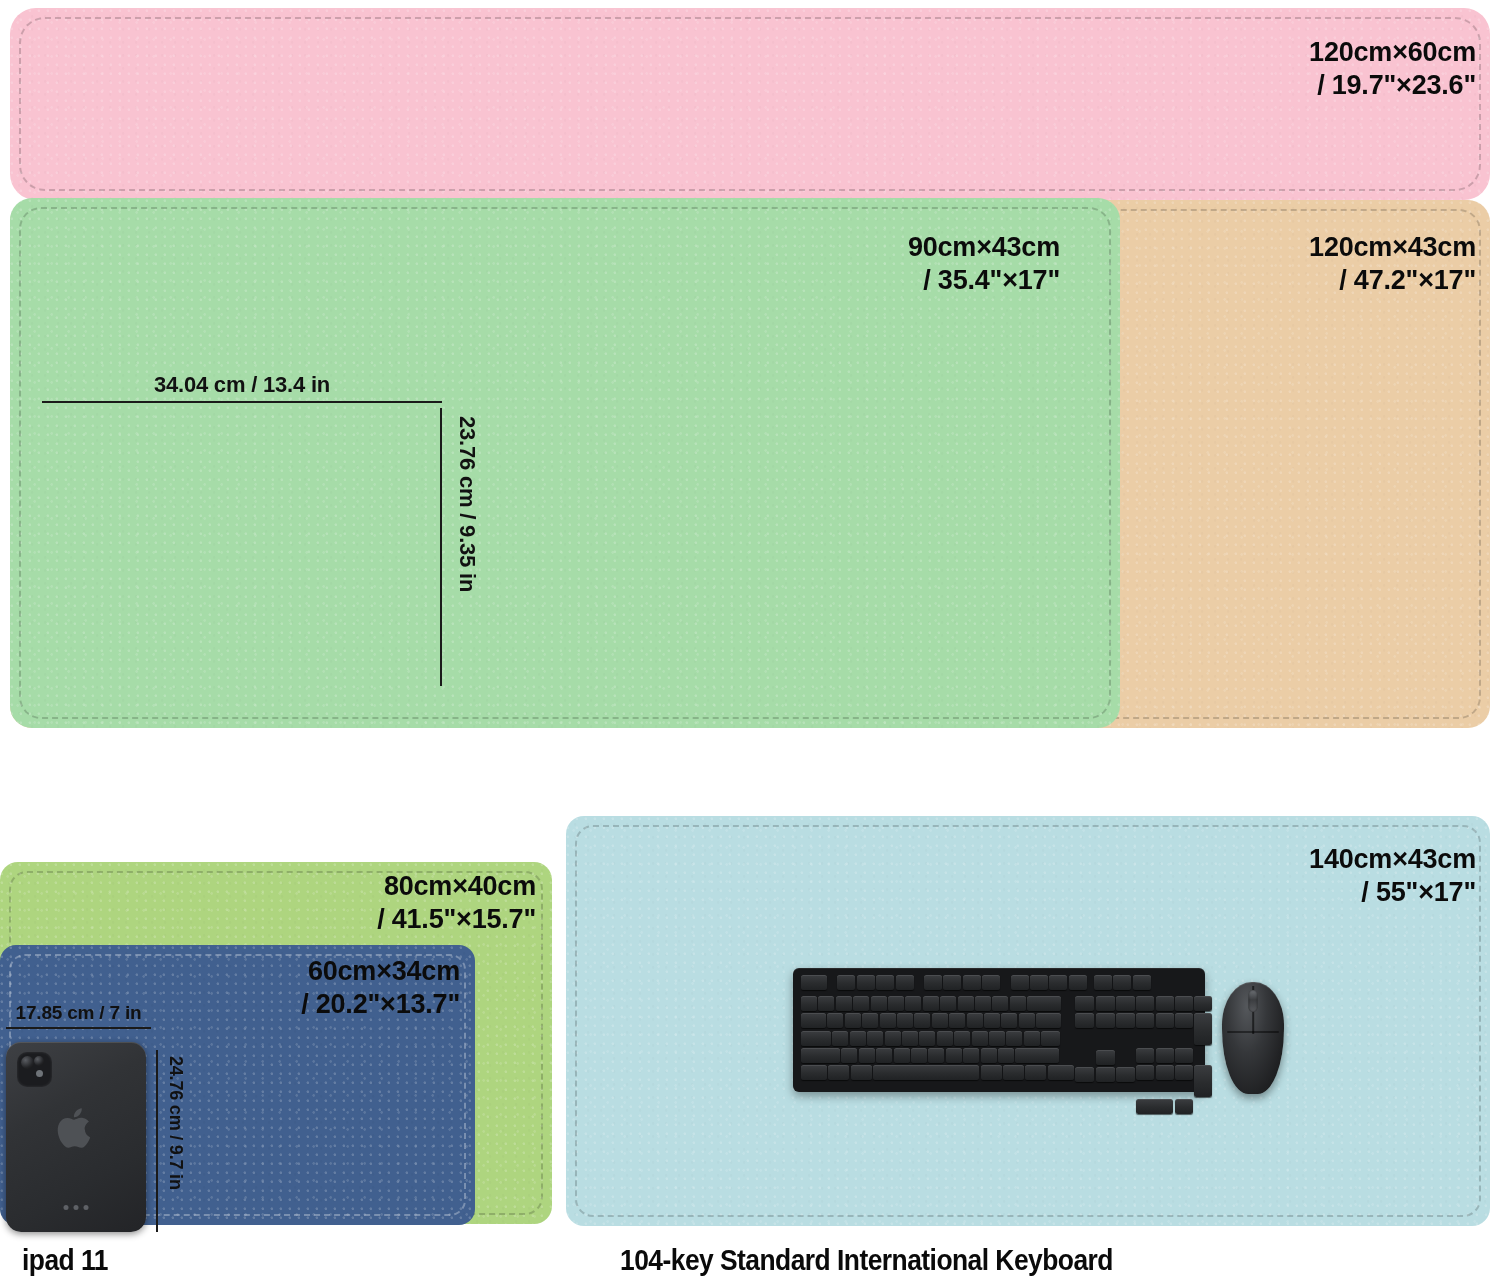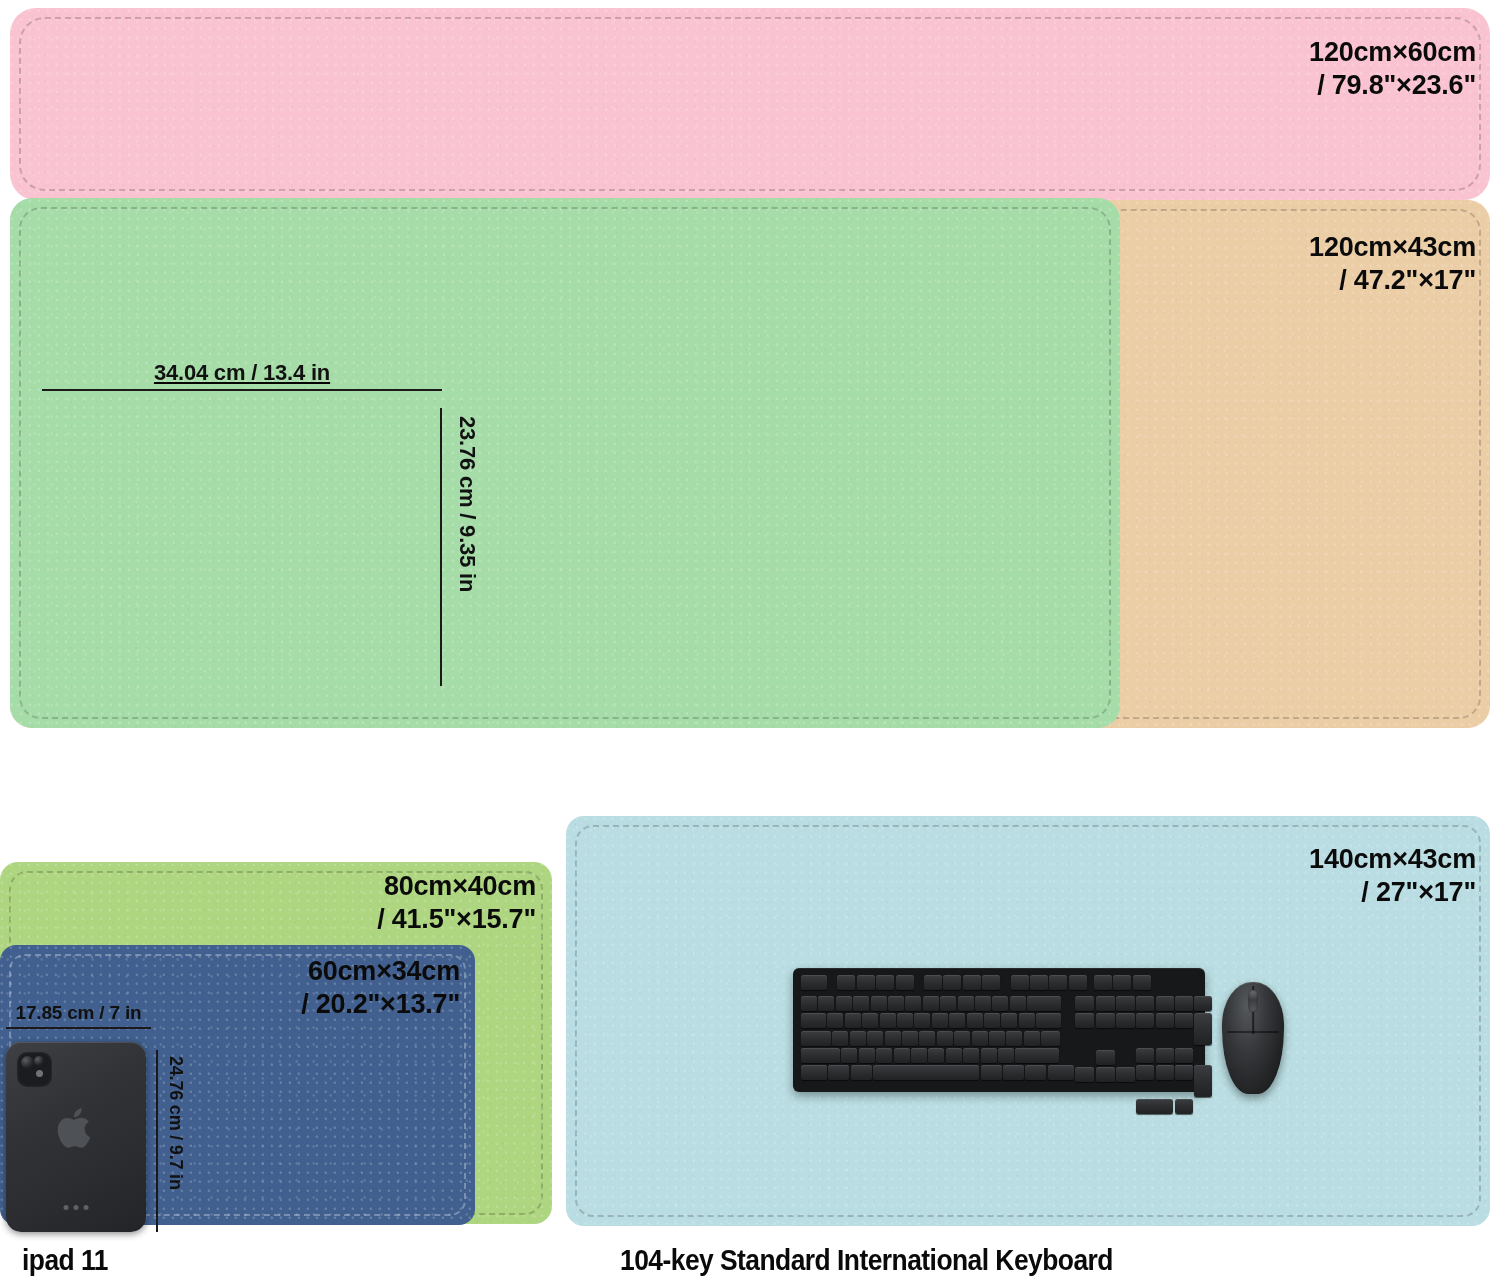--- a/index.html
+++ b/index.html
@@ -97,35 +97,37 @@
 </head>
 <body>
 
 <div class="stage">
 
   <div class="mat" style="left:10px;top:8px;width:1480px;height:192px;border-radius:26px;background:#F9C3D1;">
     <div class="grain"></div>
     <div class="stitch"></div>
   </div>
   <div class="size-label" style="left:1160px;top:36px;width:316px;">120cm×60cm
-/ 79.8"×23.6"</div>
+/ 19.7"×23.6"</div>
 
   <div class="mat" style="left:10px;top:200px;width:1480px;height:528px;border-radius:22px;background:#EBCDA6;">
     <div class="grain"></div>
     <div class="stitch"></div>
   </div>
   <div class="size-label" style="left:1160px;top:231px;width:316px;">120cm×43cm
 / 47.2"×17"</div>
 
   <div class="mat" style="left:10px;top:198px;width:1110px;height:530px;border-radius:22px;background:#A6DCA8;">
     <div class="grain"></div>
     <div class="stitch"></div>
   </div>
-
-  <div class="dim-h" style="left:42px;top:360px;width:400px;text-decoration:underline;">
+  <div class="size-label" style="left:760px;top:231px;width:300px;">90cm×43cm
+/ 35.4"×17"</div>
+
+  <div class="dim-h" style="left:42px;top:372px;width:400px;">
     <div class="dim-text">34.04 cm / 13.4 in</div>
     <div class="dim-rule"></div>
   </div>
 
 
   <div class="dim-v" style="left:440px;top:408px;height:278px;width:60px;">
     <div class="dim-rule-v" style="height:278px;"></div>
     <div class="dim-rot" style="position:absolute;left:40px;top:8px;">23.76 cm / 9.35 in</div>
   </div>
 
@@ -169,21 +171,21 @@
     <div class="dim-rot" style="position:absolute;left:30px;top:6px;font-size:18px;">24.76 cm / 9.7 in</div>
   </div>
 
   <div class="caption" style="left:22px;top:1243px;">ipad 11</div>
 
   <div class="mat" style="left:566px;top:816px;width:924px;height:410px;border-radius:18px;background:#B9DDE2;">
     <div class="grain"></div>
     <div class="stitch"></div>
   </div>
   <div class="size-label" style="left:1170px;top:843px;width:306px;">140cm×43cm
-/ 27"×17"</div>
+/ 55"×17"</div>
 
   <div class="keyboard" style="left:793px;top:968px;width:412px;height:124px;">
 
     <div class="kb-row" style="margin-bottom:4px;">
       <div class="key" style="width:26px;"></div>
       <div class="kb-gap"></div>
       <div class="key" style="width:18px;"></div>
       <div class="key" style="width:18px;"></div>
       <div class="key" style="width:18px;"></div>
       <div class="key" style="width:18px;"></div>

